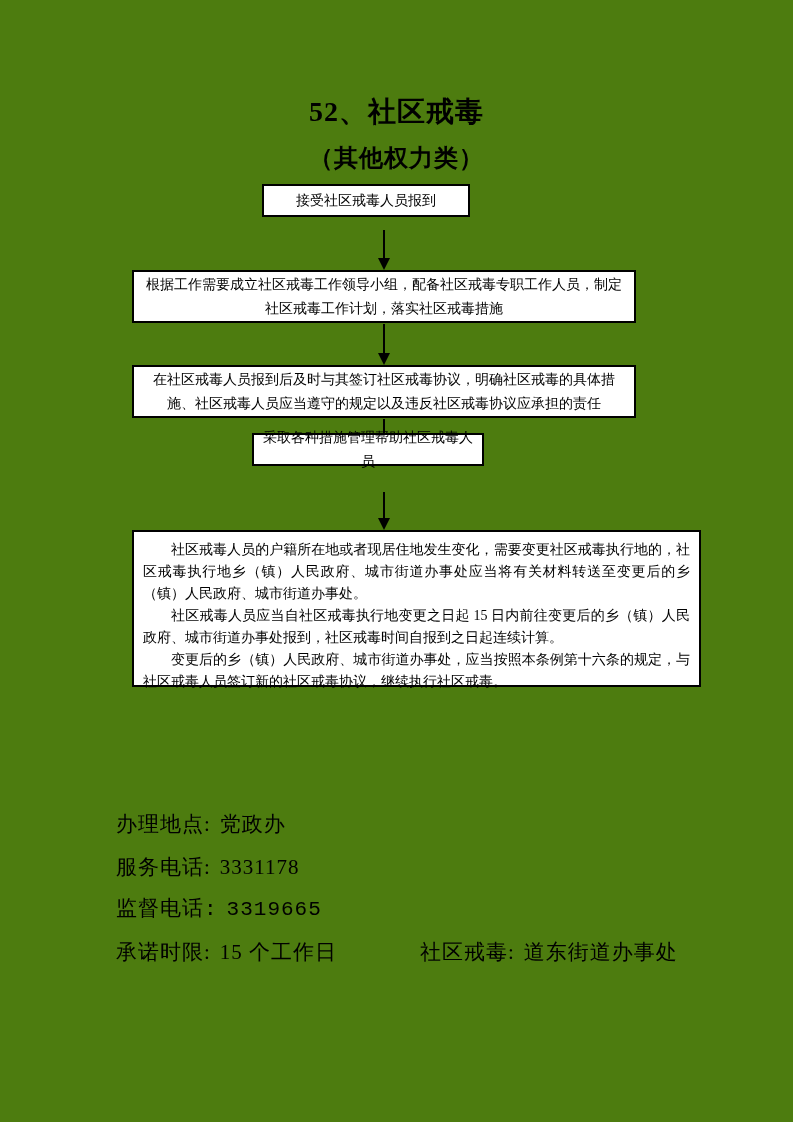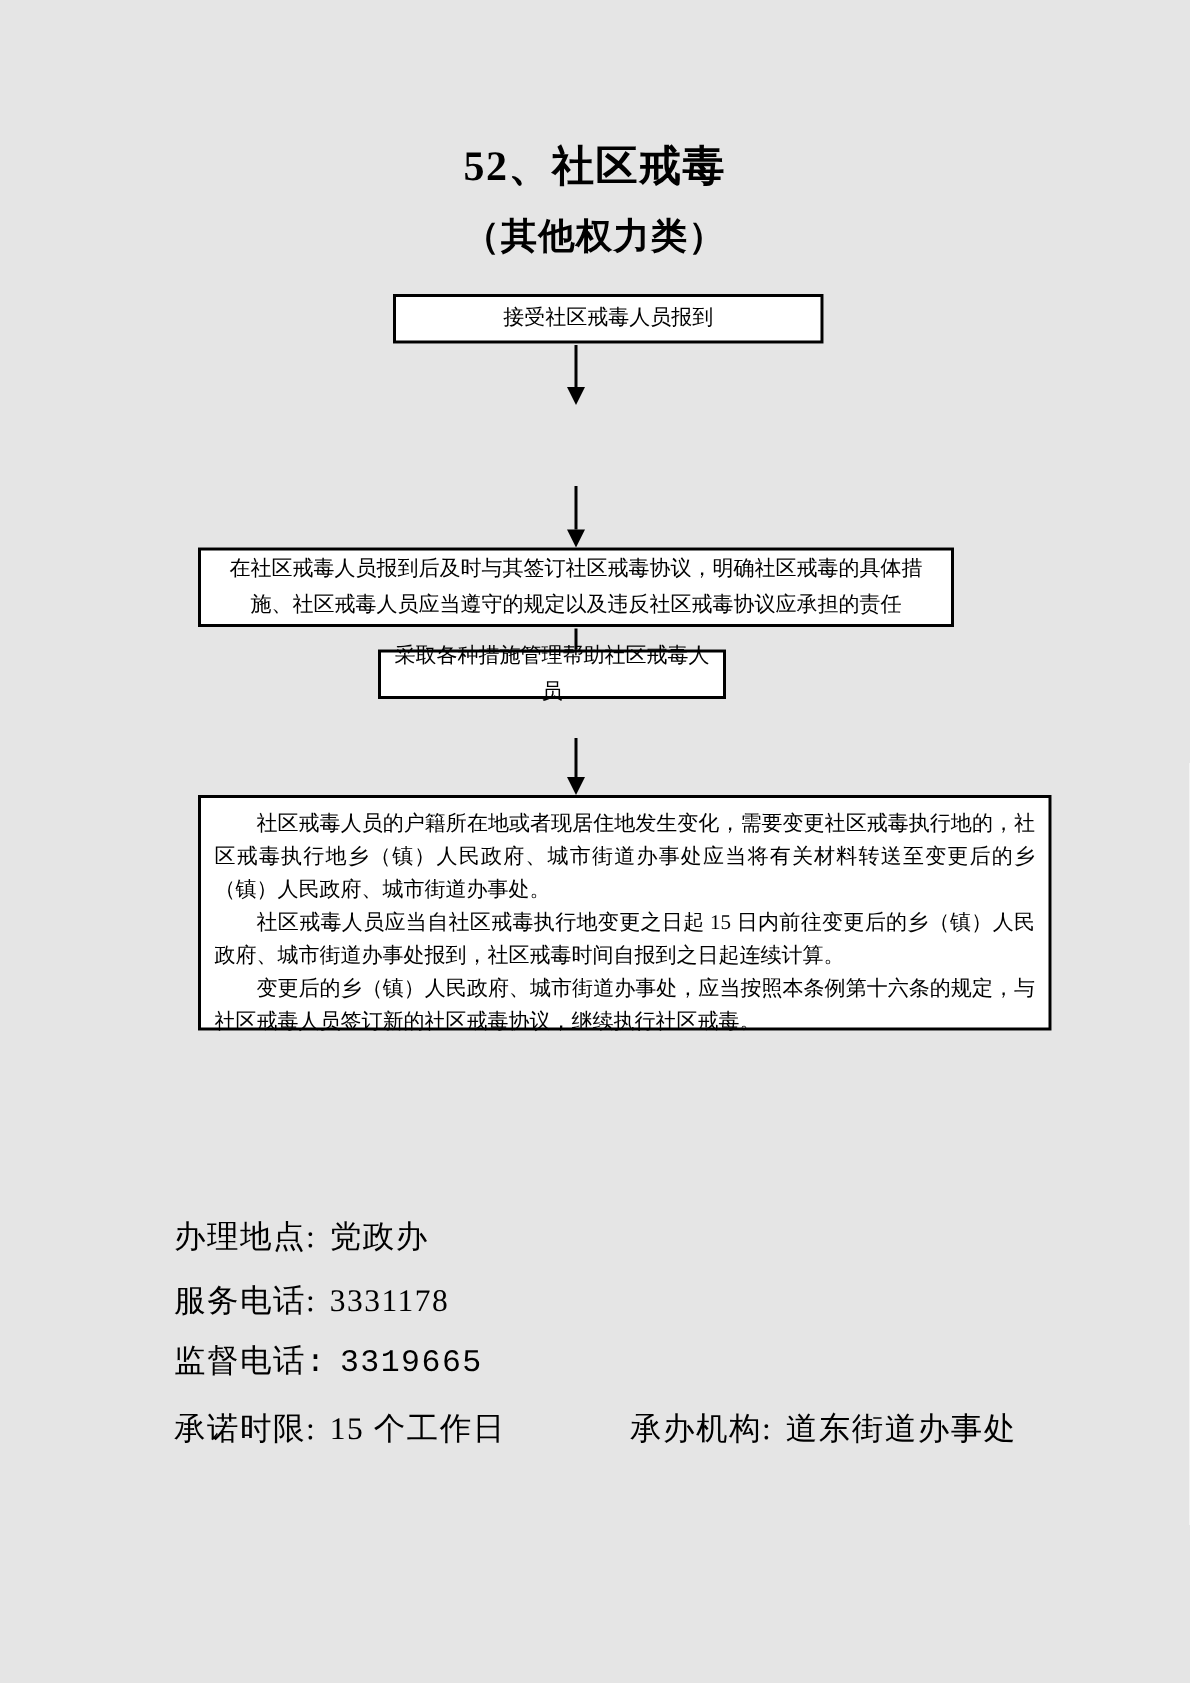--- a/index.html
+++ b/index.html
@@ -4,21 +4,21 @@
 <style>
   html, body {
     margin: 0;
     padding: 0;
     background: #ffffff;
   }
   .page {
     position: relative;
     width: 793px;
     height: 1122px;
-    background: #e5e5e5;
+    background: #4d7c0f;
     overflow: hidden;
     font-family: "Liberation Serif", "DejaVu Serif", serif;
     color: #000000;
   }
   .doc-title {
     position: absolute;
     left: 0;
     top: 94px;
     width: 793px;
     text-align: center;
@@ -43,21 +43,21 @@
     box-sizing: border-box;
     border: 2px solid #000000;
     background: #ffffff;
     display: flex;
     align-items: center;
     justify-content: center;
     font-size: 14px;
     line-height: 24px;
     text-align: center;
   }
-  .flow-box.small-1 { left: 262px; top: 196px; width: 287px; height: 33px; }
+  .flow-box.small-1 { left: 262px; top: 184px; width: 208px; height: 33px; }
   .flow-box.wide-2  { left: 132px; top: 270px; width: 504px; height: 53px; }
   .flow-box.wide-3  { left: 132px; top: 365px; width: 504px; height: 53px; }
   .flow-box.small-4 { left: 252px; top: 433px; width: 232px; height: 33px; }
   .flow-box.big-5 {
     left: 132px; top: 530px; width: 569px; height: 157px;
     display: block;
     padding: 7px 9px 0 9px;
     text-align: justify;
     line-height: 22px;
     font-size: 14px;
@@ -140,20 +140,23 @@
 
   <div class="flow-box small-1">
     <div class="inner">接受社区戒毒人员报到</div>
   </div>
 
   <div class="arrow arrow-1">
     <div class="shaft"></div>
     <div class="head"></div>
   </div>
 
+  <div class="flow-box wide-2">
+    <div class="inner">根据工作需要成立社区戒毒工作领导小组，配备社区戒毒专职工作人员，制定社区戒毒工作计划，落实社区戒毒措施</div>
+  </div>
 
   <div class="arrow arrow-2">
     <div class="shaft"></div>
     <div class="head"></div>
   </div>
 
   <div class="flow-box wide-3">
     <div class="inner">在社区戒毒人员报到后及时与其签订社区戒毒协议，明确社区戒毒的具体措施、社区戒毒人员应当遵守的规定以及违反社区戒毒协议应承担的责任</div>
   </div>
 
@@ -187,16 +190,16 @@
 
   <div class="footer-line f-line-3">
     <span class="label">监督电话:</span><span class="value">3319665</span>
   </div>
 
   <div class="footer-line f-line-4">
     <span class="label">承诺时限:</span><span class="value">15 个工作日</span>
   </div>
 
   <div class="f-location">
-    <span class="label">承办机构:</span><span class="value">道东街道办事处</span>
+    <span class="label">社区戒毒:</span><span class="value">道东街道办事处</span>
   </div>
 
 </div>
 
 </body></html>

